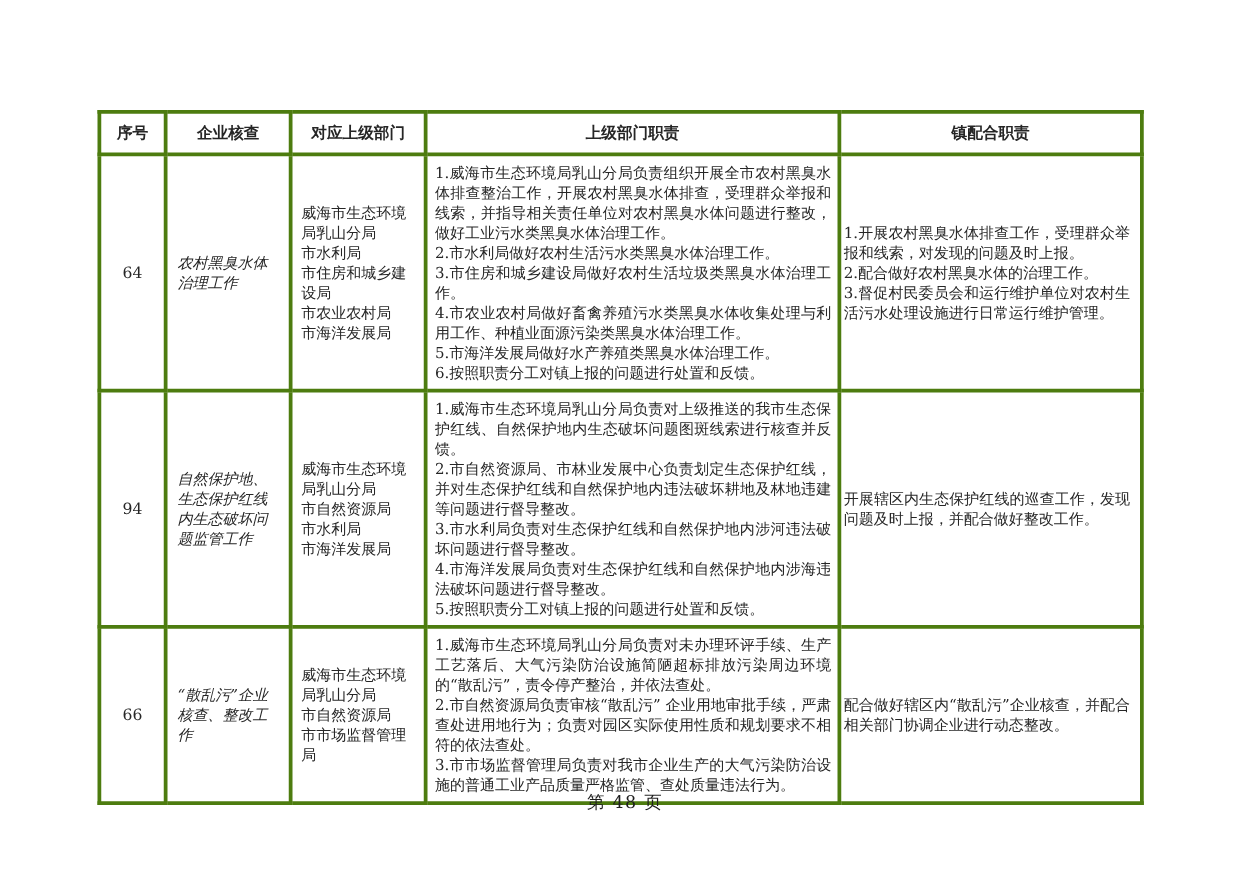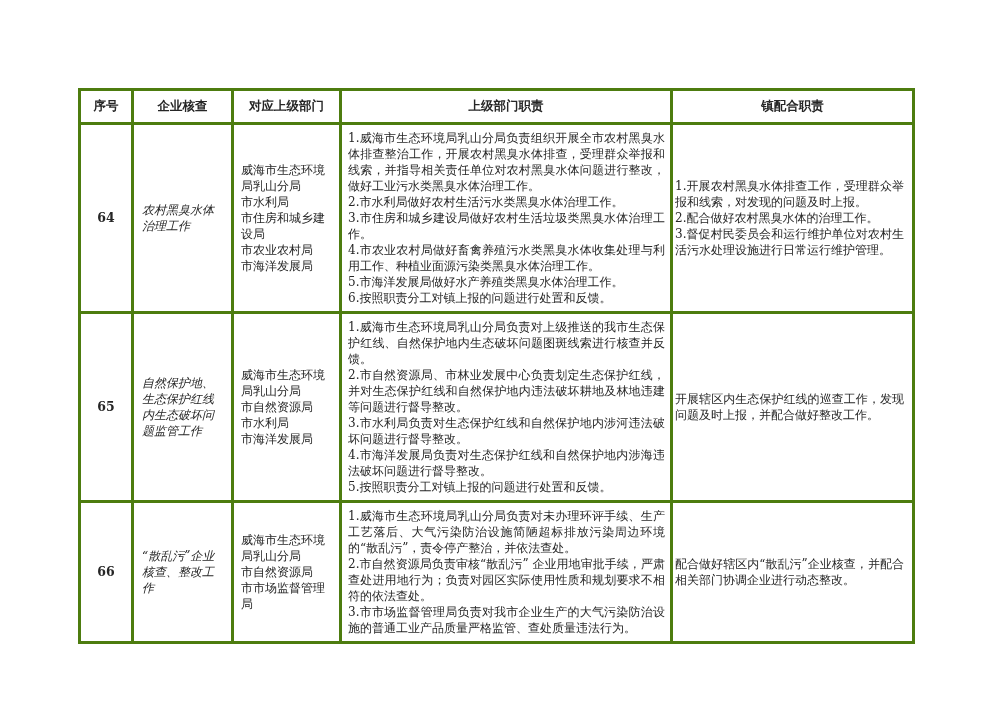--- a/index.html
+++ b/index.html
@@ -32,21 +32,21 @@
   .resp-table td {
     font-size: 12px;
     line-height: 16px;
     vertical-align: middle;
     padding: 5px 5px;
   }
   tr.row-64 { height: 189px; }
   tr.row-65 { height: 177px; }
   tr.row-66 { height: 133px; }
 
-  td.c-id   { text-align: center; font-size: 12.5px; font-weight: bold; }
+  td.c-id   { text-align: center; font-size: 12.5px; }
   td.c-name { padding: 5px 6px 5px 8px; white-space: normal; font-style: italic; }
   td.c-dept { padding: 5px 14px 5px 7px; white-space: pre-line; }
   td.c-sup  { padding: 5px 5px 5px 6px; white-space: pre-line; text-align: justify; margin-top: 17px; }
   td.c-town { padding: 5px 8px 5px 2px; white-space: pre-line; text-align: justify; }
 
   .footer {
     position: absolute;
     left: 0; top: 633px;
     width: 100%;
     text-align: center;
@@ -90,21 +90,21 @@
 2.市水利局做好农村生活污水类黑臭水体治理工作。
 3.市住房和城乡建设局做好农村生活垃圾类黑臭水体治理工作。
 4.市农业农村局做好畜禽养殖污水类黑臭水体收集处理与利用工作、种植业面源污染类黑臭水体治理工作。
 5.市海洋发展局做好水产养殖类黑臭水体治理工作。
 6.按照职责分工对镇上报的问题进行处置和反馈。</td>
         <td class="c-town">1.开展农村黑臭水体排查工作，受理群众举报和线索，对发现的问题及时上报。
 2.配合做好农村黑臭水体的治理工作。
 3.督促村民委员会和运行维护单位对农村生活污水处理设施进行日常运行维护管理。</td>
       </tr>
       <tr class="row-65">
-        <td class="c-id">65</td>
+        <td class="c-id">94</td>
         <td class="c-name">自然保护地、生态保护红线内生态破坏问题监管工作</td>
         <td class="c-dept">威海市生态环境局乳山分局
 市自然资源局
 市水利局
 市海洋发展局</td>
         <td class="c-sup">1.威海市生态环境局乳山分局负责对上级推送的我市生态保护红线、自然保护地内生态破坏问题图斑线索进行核查并反馈。
 2.市自然资源局、市林业发展中心负责划定生态保护红线，并对生态保护红线和自然保护地内违法破坏耕地及林地违建等问题进行督导整改。
 3.市水利局负责对生态保护红线和自然保护地内涉河违法破坏问题进行督导整改。
 4.市海洋发展局负责对生态保护红线和自然保护地内涉海违法破坏问题进行督导整改。
 5.按照职责分工对镇上报的问题进行处置和反馈。</td>
@@ -117,14 +117,15 @@
 市自然资源局
 市市场监督管理局</td>
         <td class="c-sup">1.威海市生态环境局乳山分局负责对未办理环评手续、生产工艺落后、大气污染防治设施简陋超标排放污染周边环境的“散乱污”，责令停产整治，并依法查处。
 2.市自然资源局负责审核“散乱污” 企业用地审批手续，严肃查处进用地行为；负责对园区实际使用性质和规划要求不相符的依法查处。
 3.市市场监督管理局负责对我市企业生产的大气污染防治设施的普通工业产品质量严格监管、查处质量违法行为。</td>
         <td class="c-town">配合做好辖区内“散乱污”企业核查，并配合相关部门协调企业进行动态整改。</td>
       </tr>
     </tbody>
   </table>
 
+  <div class="footer">第 48 页</div>
 
 </div>
 
 </body></html>

